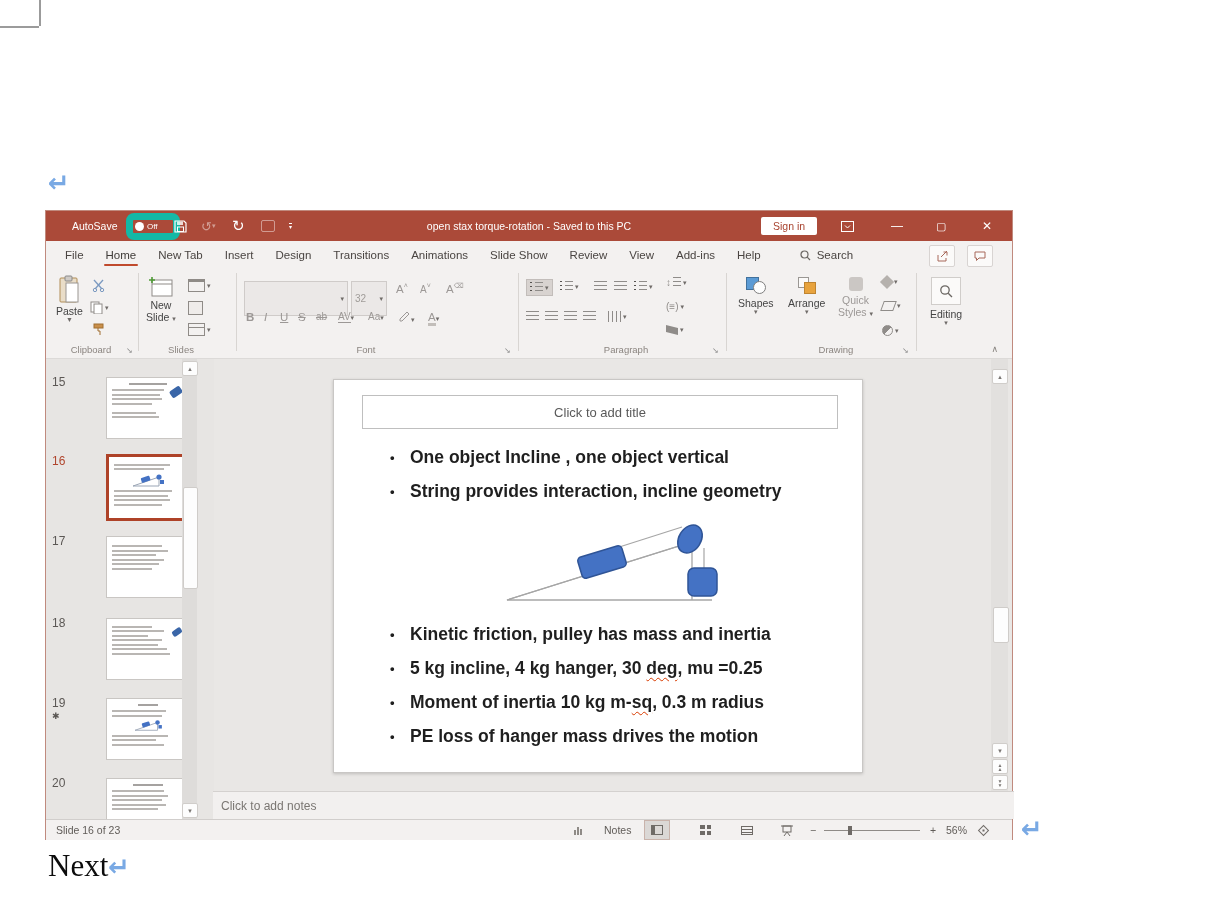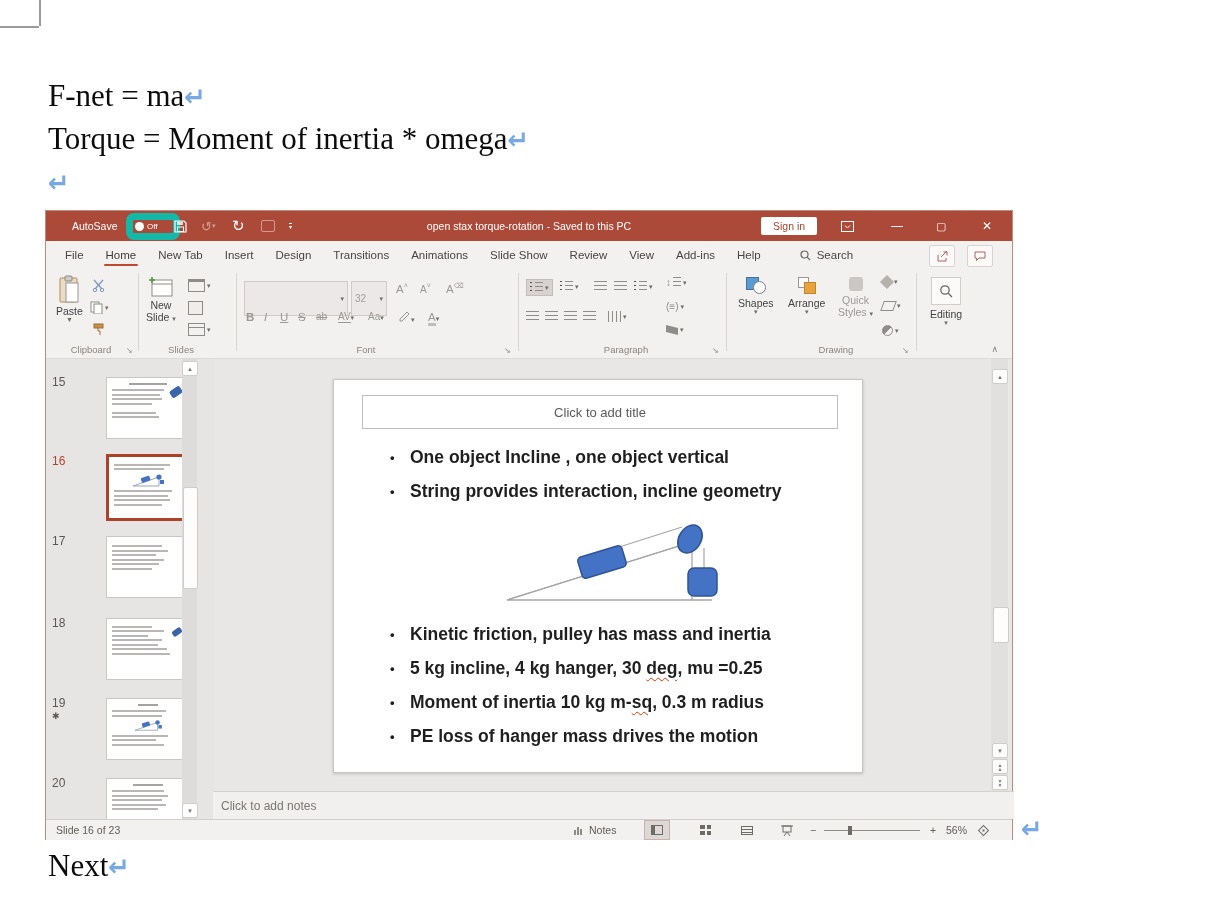--- a/index.html
+++ b/index.html
@@ -99,22 +99,20 @@
       linear-gradient(#8f8b87 0 0) 6px 3px/2px 6px no-repeat;}
 </style>
 </head>
 <body>
 
 <div class="page">
 
   <div class="corner-v"></div>
   <div class="corner-h"></div>
 
-  <div class="doc-line" style="top:78px;"><span>F-net = ma</span><span class="pilcrow">↵</span></div>
-  <div class="doc-line" style="top:121px;"><span>Torque = Moment of inertia * omega</span><span class="pilcrow">↵</span></div>
   <div class="doc-line" style="top:164px;"><span class="pilcrow">↵</span></div>
 
   <div class="win">
 
     <div class="titlebar">
       <div class="tb-item" style="left:26px;">AutoSave</div>
       <div class="tb-item" style="left:80px;">
         <div class="toggle">
             <span class="knob"></span>
             <span class="toggle-label">Off</span>
@@ -515,21 +513,21 @@
           <span>▼</span>
         </div>
     </div>
 
     <div class="notes">
         <span>Click to add notes</span>
       </div>
 
     <div class="statusbar">
       <div class="st" style="left:10px;">Slide 16 of 23</div>
-      <div class="st" style="left:528px;gap:5px;">
+      <div class="st" style="left:528px;gap:20px;">
           <span class="notesbars"></span>
           <span>Notes</span>
         </div>
       <div class="st viewbtn sel" style="left:598px;">
           <span class="ic-normal"></span>
         </div>
       <div class="st viewbtn" style="left:646px;">
           <span class="ic-grid"></span>
         </div>
       <div class="st viewbtn" style="left:688px;">

